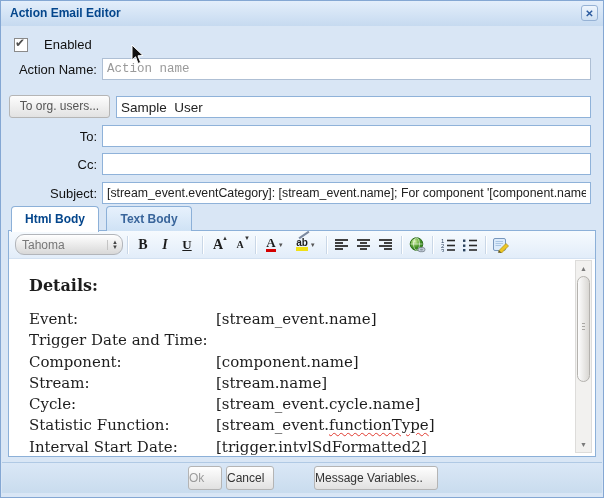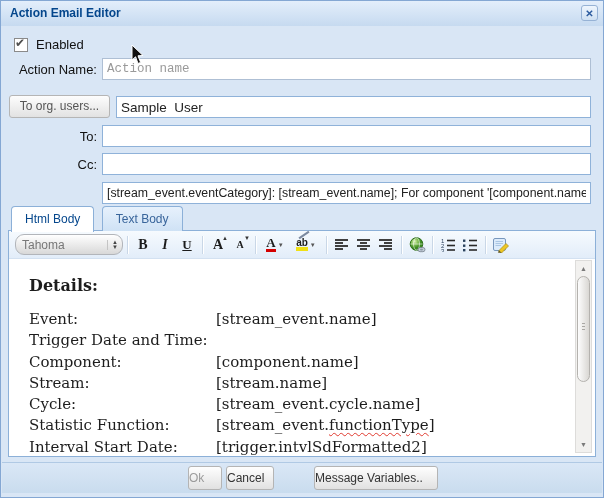--- a/index.html
+++ b/index.html
@@ -13,35 +13,35 @@
     font-weight:bold;color:#04468c;}
   .close-btn{position:absolute;top:4px;right:5px;width:17px;height:16px;
     border:1px solid #96b2d5;border-radius:3px;background:linear-gradient(#eef5fd,#cfe0f2);
     color:#2a5a9e;font-weight:bold;font-size:10px;line-height:15px;text-align:center;
     cursor:pointer;box-sizing:border-box;}
   
   .chk-row{position:absolute;top:36px;left:13px;display:flex;align-items:center;}
   .checkbox{width:14px;height:14px;border:1px solid #8a8a8a;background:#fff;
     box-sizing:border-box;position:relative;}
   .checkbox span{position:absolute;left:0px;top:-3px;font-size:12px;color:#4e4e4e;}
-  .chk-label{margin-left:8px;font-size:13px;color:#111;}
+  .chk-label{margin-left:16px;font-size:13px;color:#111;}
   .flabel{position:absolute;left:0;width:96px;text-align:right;font-size:13px;color:#111;}
   .field{position:absolute;left:101px;right:12px;height:22px;border:1px solid #8fb2d9;
     background:#fff;font-family:"Liberation Sans",sans-serif;font-size:12.5px;color:#222;
     padding:0 4px;box-sizing:border-box;outline:none;}
   .field::placeholder{color:#9a9a9a;}
   .field.gray-border{border-color:#aebfd4;}
   .org-btn{position:absolute;top:94px;left:8px;width:101px;height:23px;
     border:1px solid #b5b5b5;border-radius:3px;background:linear-gradient(#fdfdfd,#e2e2e2);
     font-size:12px;color:#555;text-align:center;line-height:21px;cursor:pointer;
     box-sizing:border-box;}
   
   .tabs{position:absolute;top:205px;left:10px;z-index:3;}
   .tab{display:inline-block;height:24px;line-height:24px;padding:0 13px;
-    font-size:12px;font-weight:normal;border:1px solid #8cb0d8;border-bottom:none;
+    font-size:12px;font-weight:bold;border:1px solid #8cb0d8;border-bottom:none;
     border-radius:4px 4px 0 0;margin-right:3px;cursor:pointer;}
   .tab.active{height:25px;background:#fff;color:#04468c;position:relative;z-index:4;}
   .tab.inactive{background:linear-gradient(#e7f1fc,#cfe2f5);color:#39659b;}
   
   .panel{position:absolute;top:229px;left:7px;right:7px;height:227px;
     border:1px solid #8cb0d8;background:#fff;box-sizing:border-box;}
   .toolbar{position:absolute;top:0;left:0;right:0;height:28px;
     background:linear-gradient(#f6fafe,#e2edf9);border-bottom:1px solid #d3e1f1;
     display:flex;align-items:center;padding-left:6px;box-sizing:border-box;}
   .font-combo{width:108px;height:21px;border:1px solid #b2b5ba;border-radius:9px;
@@ -125,20 +125,21 @@
 
   <div class="org-btn">To org. users...</div>
   <input class="field" style="top: 95px; left: 115px; font-size: 13.5px;" value="Sample  User">
 
   <label class="flabel" style="top:128px">To:</label>
   <input class="field" style="top: 124px;" value="">
 
   <label class="flabel" style="top:156px">Cc:</label>
   <input class="field" style="top: 152px;" value="">
 
+  <label class="flabel" style="top:185px">Subject:</label>
   <input class="field" style="top: 181px; font-size: 12.3px;" value="[stream_event.eventCategory]: [stream_event.name]; For component '[component.name]'">
 
   <div class="tabs">
     <div class="tab active">Html Body</div>
     <div class="tab inactive">Text Body</div>
   </div>
 
   <div class="panel">
 
     <div class="toolbar">

